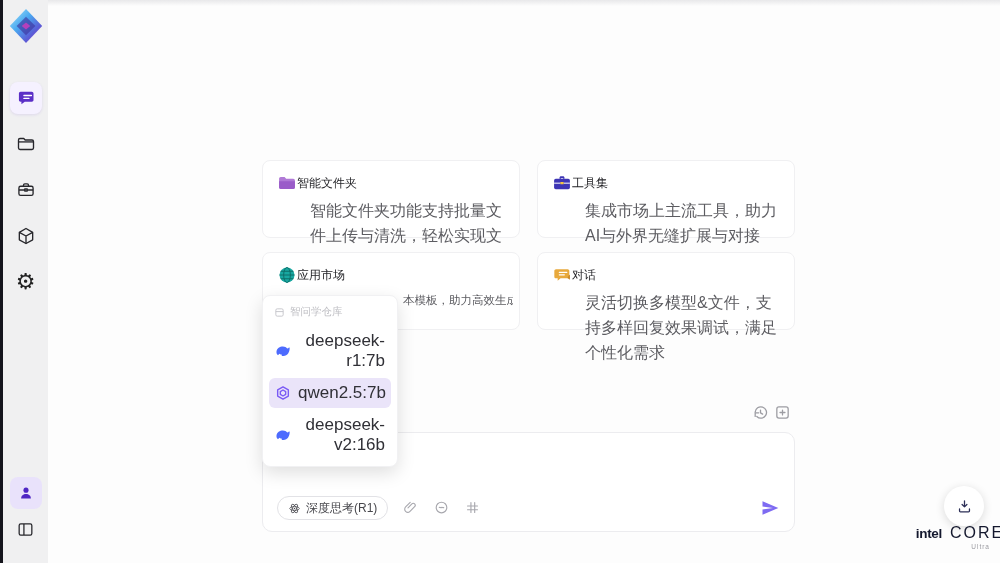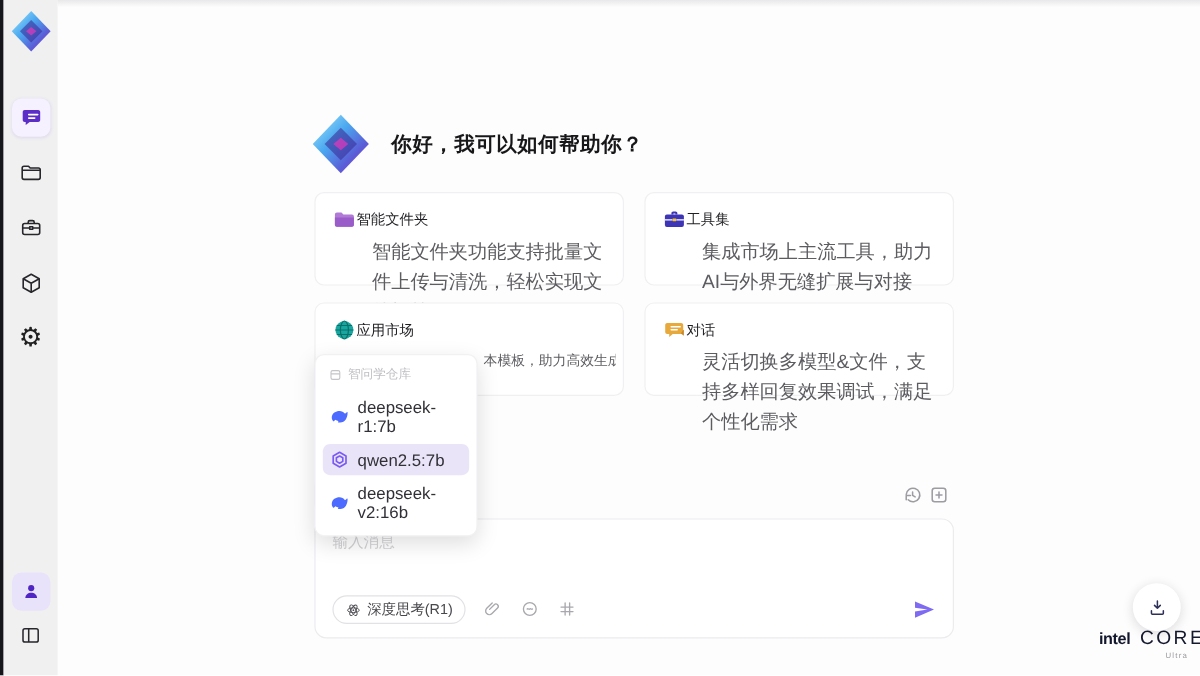--- a/index.html
+++ b/index.html
@@ -45,21 +45,21 @@
   .card-desc-offset { position:absolute; left:140px; right:6px; top:40px; font-size:11.5px;
                       color:#5c5c61; white-space:nowrap; overflow:hidden; }
 
   
   .dropdown { position:absolute; left:262px; top:295px; width:136px; z-index:20;
               background:#fff; border:1px solid #f1f1f3; border-radius:8px;
               box-shadow:0 6px 18px rgba(0,0,0,.13); padding:6px; }
   .dd-header { display:flex; align-items:center; gap:5px; padding:3px 5px 5px;
                font-size:10.5px; color:#bfbfc4; }
   .dd-item { display:flex; align-items:center; gap:7px; padding:5px 6px; border-radius:6px;
-             font-size:14px; color:#303036; cursor:pointer; margin-top:2px; }
+             font-size:17px; color:#303036; cursor:pointer; margin-top:2px;text-align:right; }
   .dd-item .mi { width:16px; height:16px; flex:0 0 16px; }
   .dd-item.selected { background:#eae4f9; }
 
   
   .model-btn { position:absolute; left:262px; top:400px; height:25px; display:flex;
                align-items:center; gap:6px; padding:0 9px; background:#f1f1f3;
                border-radius:5px; cursor:pointer; }
   .model-btn .mi { width:14px; height:14px; }
   .model-btn-label { font-size:12px; color:#333; }
   .chev { width:10px; height:10px; }
@@ -179,38 +179,20 @@
         <svg viewBox="0 0 24 24" width="19" height="19" fill="none" stroke="#26262b" stroke-width="1.6" stroke-linejoin="round">
           <rect x="4" y="5" width="16" height="14" rx="2"></rect>
           <path d="M10 5v14"></path>
         </svg>
       </span>
     </div>
   </div>
 
   <div class="top-fade"></div>
 
-  <div class="greet">
-    <div class="greet-logo">
-      <svg viewBox="0 0 100 100" width="52" height="52">
-        <defs>
-            <linearGradient id="g-main" x1="0" y1="0" x2="1" y2="1">
-          <stop offset="0" stop-color="#a5e8fb"></stop>
-              <stop offset=".4" stop-color="#4aa8f0"></stop>
-          <stop offset=".72" stop-color="#5b5bd6"></stop>
-              <stop offset="1" stop-color="#b24ad0"></stop>
-        </linearGradient>
-          </defs>
-        <polygon points="50,3 95,50 50,97 5,50" fill="url(#g-main)"></polygon>
-        <polygon points="50,24 76,50 50,76 24,50" fill="#3c2f9a" opacity=".6"></polygon>
-        <polygon points="50,40 62,50 50,60 38,50" fill="#d23bbb" opacity=".8"></polygon>
-      </svg>
-    </div>
-    <div class="greet-text">你好，我可以如何帮助你？</div>
-  </div>
 
   <div class="cards">
 
     <div class="card">
       <div class="card-head">
         <span class="card-ico">
           <svg viewBox="0 0 24 24" width="20" height="20">
             <path d="M2.5 6.8c0-1.1.9-2 2-2h4.6l1.9 2h8.5c1.1 0 2 .9 2 2v8.4c0 1.1-.9 2-2 2h-15c-1.1 0-2-.9-2-2V6.8z" fill="#b07ad6"></path>
             <path d="M2.5 10h19v7.2c0 1.1-.9 2-2 2h-15c-1.1 0-2-.9-2-2V10z" fill="#9a5cc9"></path>
           </svg>

